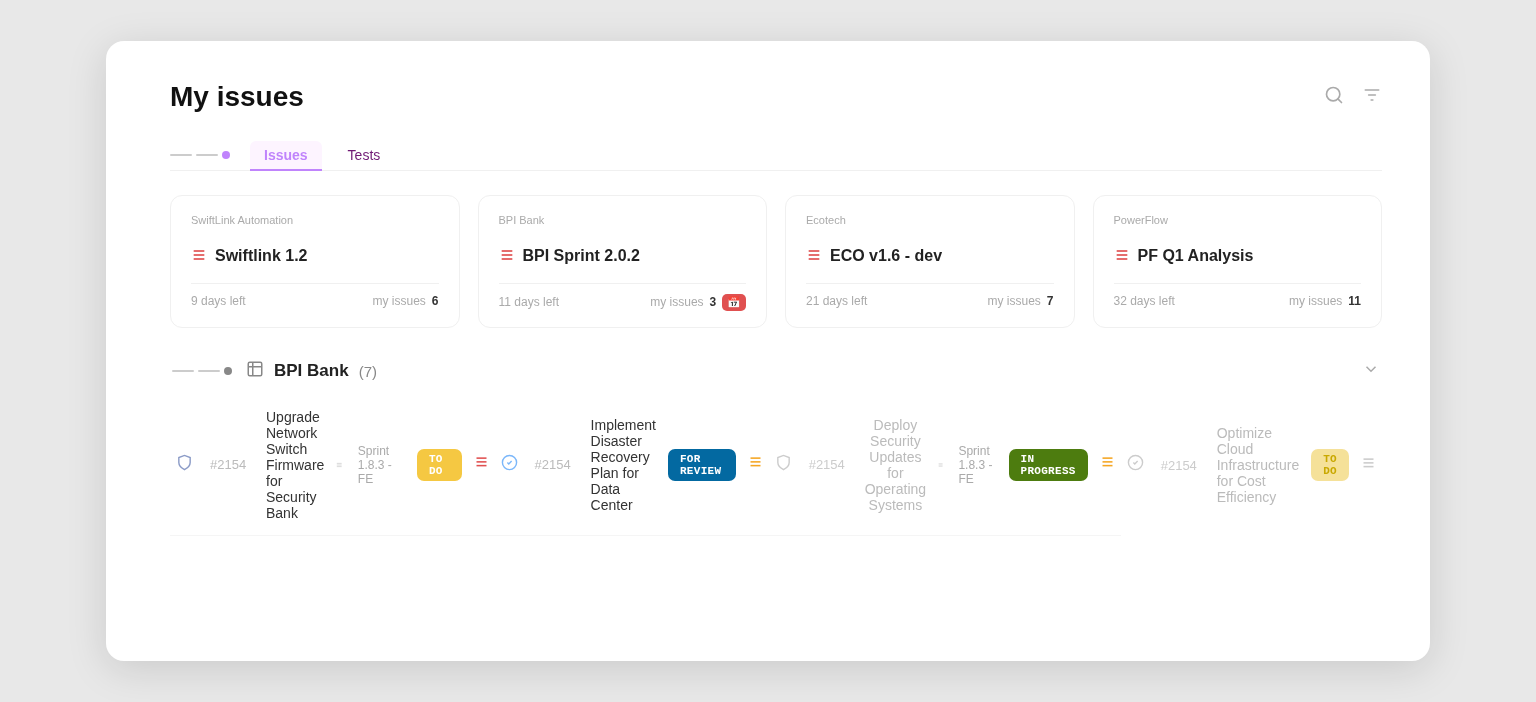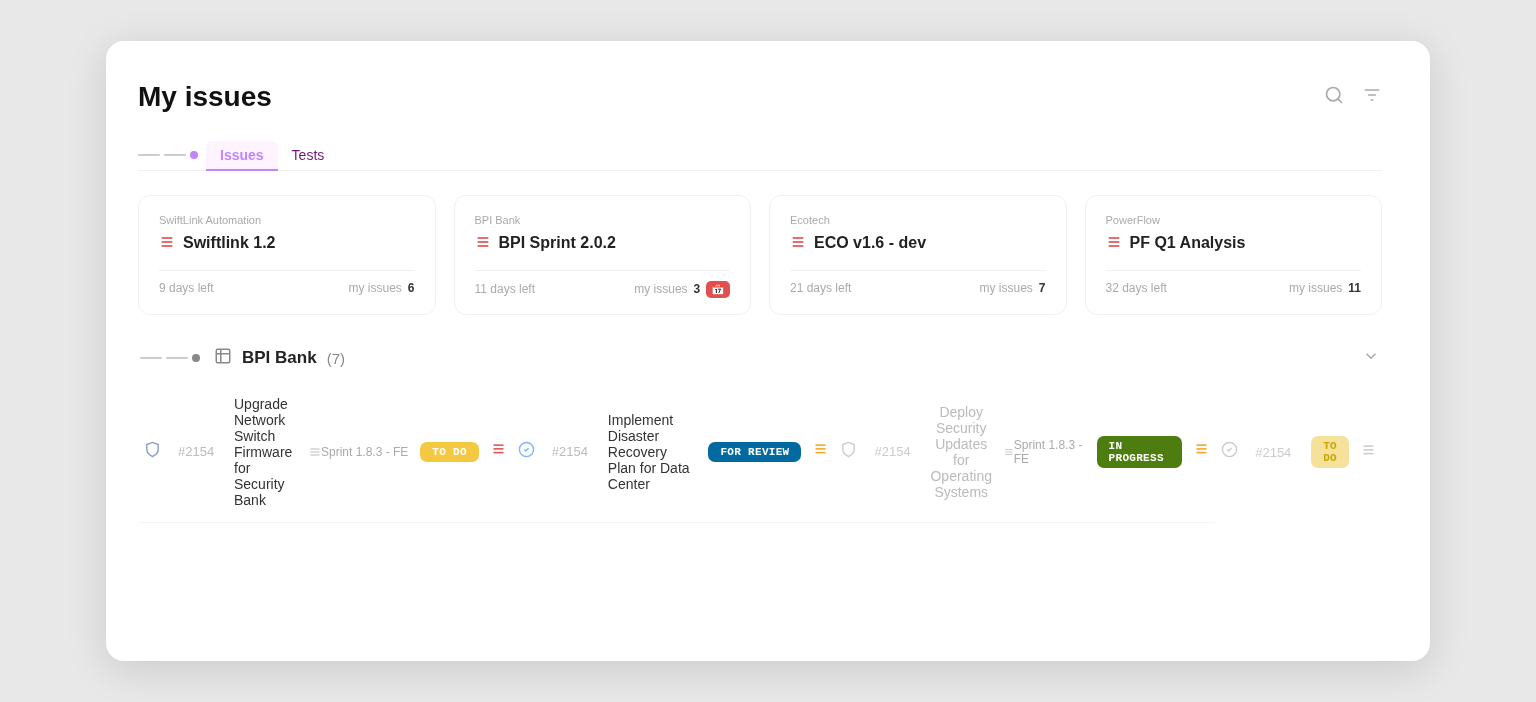--- a/index.html
+++ b/index.html
@@ -11,21 +11,21 @@
       justify-content: center;
       min-height: 100vh;
       padding: 20px;
     }
     .window {
       background: #fff;
       border-radius: 18px;
       width: 1324px;
       min-height: 620px;
       box-shadow: 0 8px 40px rgba(0,0,0,0.13);
-      padding: 40px 48px 40px 32px;
+      padding: 40px 48px 40px 64px;
       position: relative;
     }
     .header {
       display: flex;
       align-items: center;
       justify-content: space-between;
       margin-bottom: 28px;
     }
     .header-title {
       font-size: 28px;
@@ -38,21 +38,21 @@
       align-items: center;
     }
     .header-icon {
       color: #aaa;
       font-size: 20px;
       cursor: pointer;
     }
     .tabs {
       display: flex;
       align-items: center;
-      gap: 0;
+      gap: 12px;
       margin-bottom: 24px;
       border-bottom: 1.5px solid #f0f0f0;
       position: relative;
     }
     .tab-dash {
       display: flex;
       align-items: center;
       gap: 4px;
       margin-right: 8px;
     }
@@ -92,21 +92,21 @@
     .sprint-card {
       border: 1.5px solid #f0f0f0;
       border-radius: 12px;
       padding: 18px 20px 16px 20px;
       background: #fff;
       cursor: pointer;
     }
     .sprint-card-org {
       font-size: 11px;
       color: #aaa;
-      margin-bottom: 8px;
+      margin-bottom: 21px;
     }
     .sprint-card-title-row {
       display: flex;
       align-items: flex-start;
       gap: 8px;
       margin-bottom: 16px;
     }
     .sprint-card-icon {
       color: #e05050;
       font-size: 16px;
@@ -222,21 +222,21 @@
       display: flex;
       align-items: center;
       gap: 12px;
       margin-left: auto;
     }
     .issue-sprint {
       font-size: 12px;
       color: #aaa;
       display: flex;
       align-items: center;
-      gap: 0;
+      gap: 15px;
     }
     .badge {
       border-radius: 7px;
       font-size: 11px;
       font-weight: 700;
       padding: 4px 12px;
       letter-spacing: 0.3px;
       font-family: Liberation Mono, monospace;
     }
     .badge-todo {
@@ -482,20 +482,21 @@
     </div>
 
     <div class="issue-row">
       <span class="issue-icon muted">
         <svg width="17" height="17" viewBox="0 0 24 24" fill="none" stroke="#ccc" stroke-width="2">
             <circle cx="12" cy="12" r="10"></circle>
             <polyline points="9 12 11 14 15 10"></polyline>
           </svg>
       </span>
       <span class="issue-number" style="color:#ccc;">#2154</span>
+      <span class="issue-title issue-title muted">Optimize Cloud Infrastructure for Cost Efficiency</span>
       <div class="issue-right">
         <span class="badge badge-todo-muted">TO DO</span>
         <span>
           <svg width="15" height="15" viewBox="0 0 24 24" fill="none" stroke="#ccc" stroke-width="2.5">
               <line x1="4" y1="5" x2="20" y2="5"></line>
               <line x1="4" y1="11" x2="20" y2="11"></line>
               <line x1="4" y1="17" x2="20" y2="17"></line>
             </svg>
         </span>
       </div>

